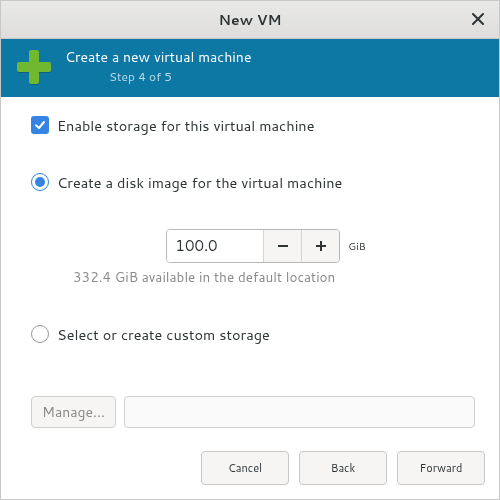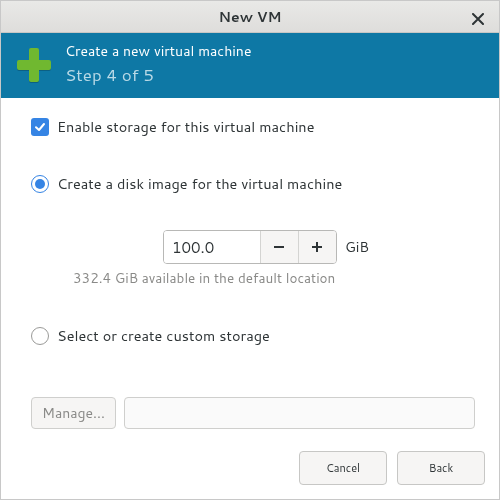--- a/index.html
+++ b/index.html
@@ -74,23 +74,24 @@
   .plus-icon .v {
     top: 0; bottom: 0;
     left: 12px; width: 10px;
   }
   .header-text .main-title {
     font-size: 14px;
     font-weight: 400;
     line-height: 1.2;
   }
   .header-text .subtitle {
-    font-size: 17px;
+    font-size: 12px;
     color: #b8d9e6;
     margin-top: 2px;
+    margin-left: 44px;
   }
 
   
   .body {
     flex: 1;
     padding: 18px 24px 12px 30px;
     display: flex;
     flex-direction: column;
     gap: 24px;
   }
@@ -165,21 +166,21 @@
   .spinbox .btn {
     width: 38px;
     border-left: 1px solid #d4d4d2;
     background: #f6f5f4;
     display:flex; align-items:center; justify-content:center;
     cursor:pointer;
     user-select:none;
   }
   .spinbox .btn svg { display:block; }
   .unit {
-    font-size: 14px;
+    font-size: 10px;
     color: #2e3436;
   }
   .hint {
     font-size: 13.5px;
     color: #8a8a88;
     margin-bottom: 14px;
     margin-left: 16px;
   }
   
   .manage-row {
@@ -303,15 +304,16 @@
     <div class="manage-row">
       <button class="manage-btn" disabled="">Manage...</button>
       <input class="storage-path" disabled="" type="text" value="" style="">
     </div>
 
   </div>
 
   <div class="footer">
     <button>Cancel</button>
     <button>Back</button>
+    <button>Forward</button>
   </div>
 
 </div>
 
 </body></html>

